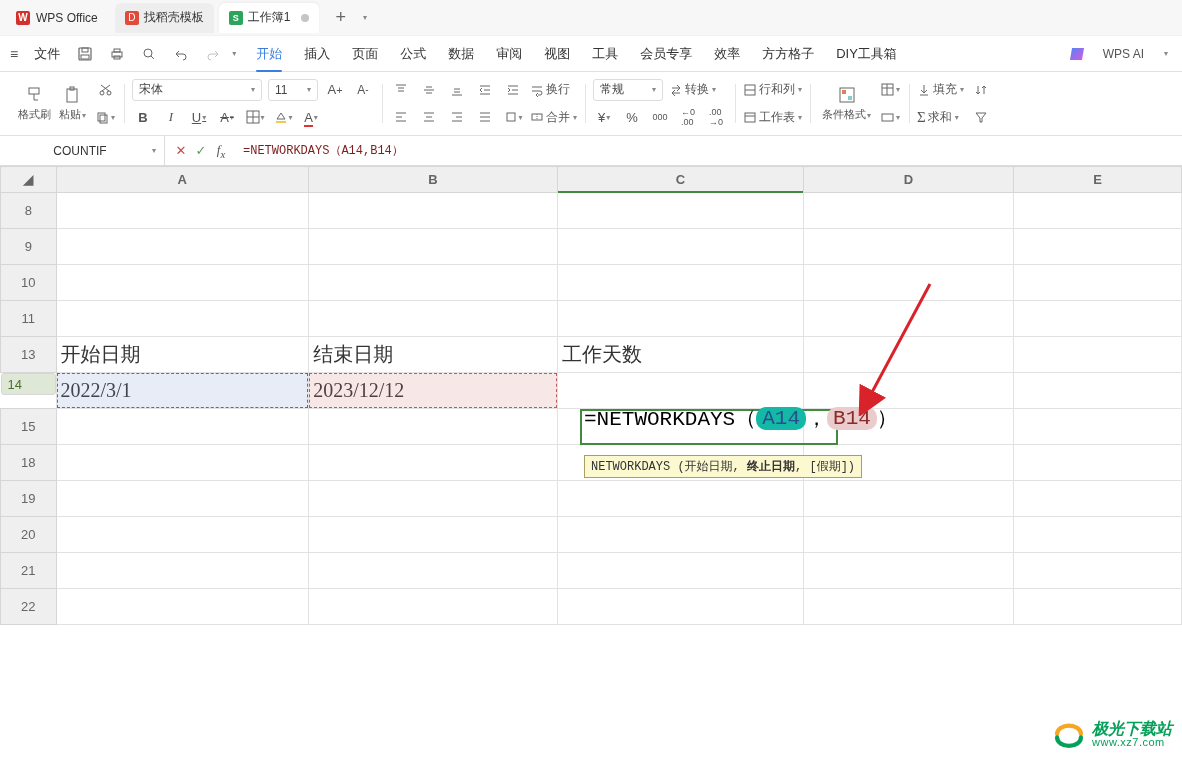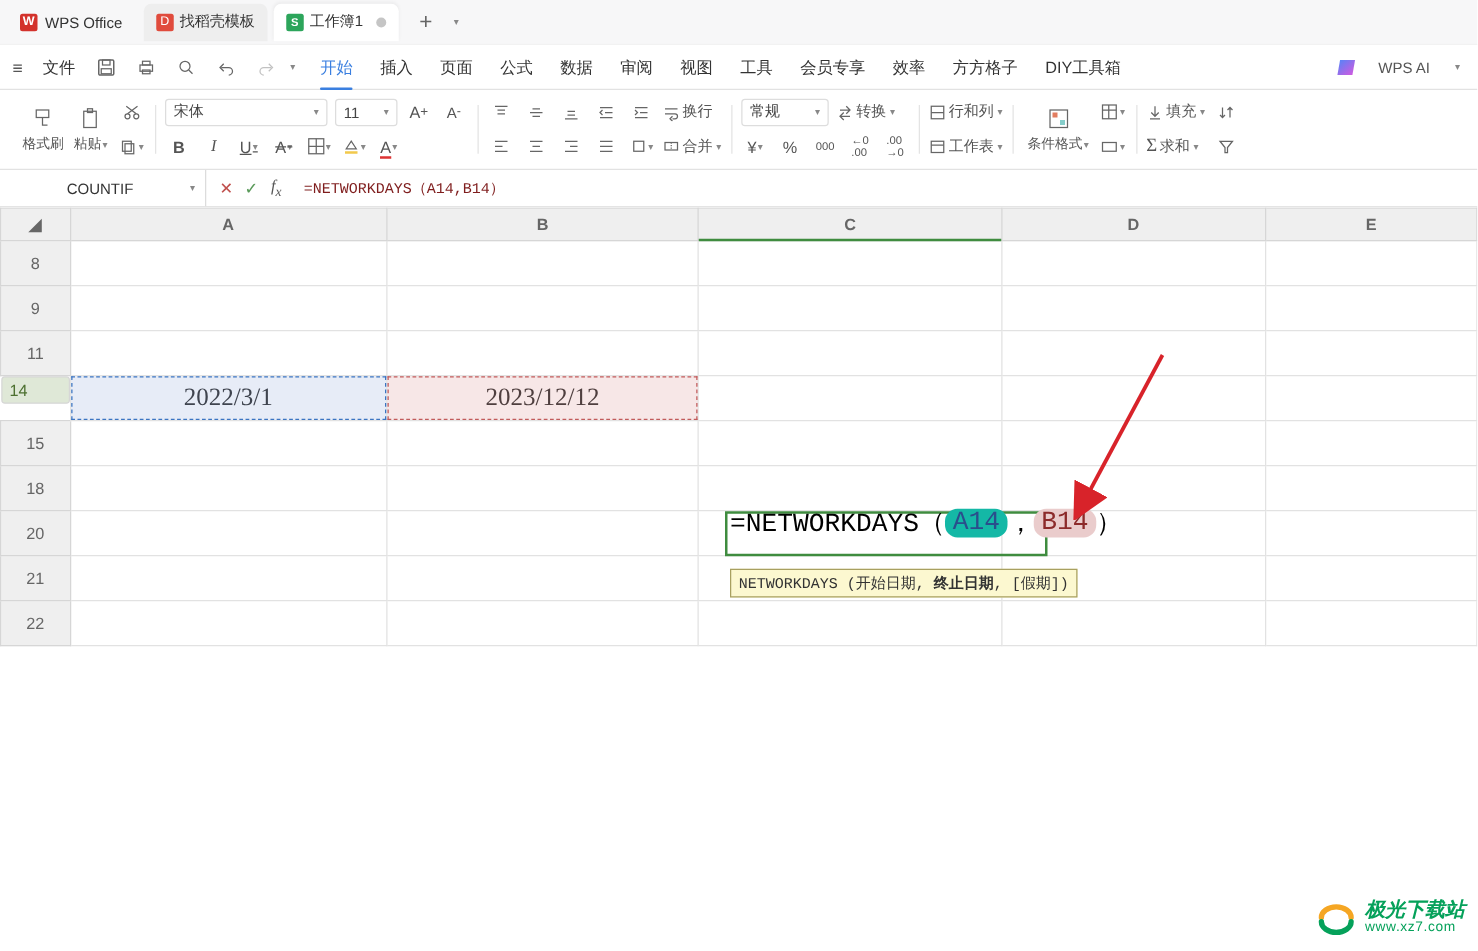--- a/index.html
+++ b/index.html
@@ -51,21 +51,21 @@
   .fx-btns .fx { font-style:italic; font-family: "Times New Roman", serif; color:#555;}
   .formula-input { flex:1; padding:0 6px; font-size:12px; font-family:"Consolas","Courier New",monospace; color:#7f1d1d;}
 
   
   .grid-area { position:relative; overflow:hidden; height:593px; background:#fff;}
   table.sheet { border-collapse:collapse; table-layout:fixed;}
   .colhead td, .colhead th { background:#efefef; border:1px solid #d6d6d6; text-align:center; font-size:13px; color:#666; height:26px;}
   .rownum { background:#efefef; border:1px solid #d6d6d6; text-align:center; font-size:13px; color:#666; width:55px;}
   .rownum.sel { background:#dfe8d7; color:#4d7030;}
   .cell { border:1px solid #e2e2e2; font-size:20px; font-family: "SimSun", serif; padding:0 4px; overflow:visible; white-space:nowrap;}
-  .cell.right { text-align:center;}
+  .cell.right { text-align:left;}
   tr.hdr .cell { font-family:"SimSun",serif; font-size:20px;}
   .corner { background:#efefef; border:1px solid #d6d6d6; width:55px;}
 
   
   .cell-a14 { position:relative; }
   .cell-a14::after { content:""; position:absolute; inset:0; border:1px dashed #3b74c1; background:rgba(120,150,210,0.18); pointer-events:none;}
   .cell-b14 { position:relative;}
   .cell-b14::after { content:""; position:absolute; inset:0; border:1px dashed #c15b5b; background:rgba(210,120,120,0.18); pointer-events:none;}
   .cell-c14 { position:relative; }
   .col-c-head { position:relative;}
@@ -499,45 +499,69 @@
         </tr>
   <tr style="height:36px;">
           <td class="rownum">9</td>
           <td class="cell"></td>
           <td class="cell"></td>
           <td class="cell"></td>
           <td class="cell"></td>
           <td class="cell"></td>
         </tr>
   <tr style="height:36px;">
+          <td class="rownum">10</td>
+          <td class="cell"></td>
+          <td class="cell"></td>
+          <td class="cell"></td>
+          <td class="cell"></td>
+          <td class="cell"></td>
+        </tr>
+  <tr style="height:36px;">
           <td class="rownum">11</td>
           <td class="cell"></td>
           <td class="cell"></td>
           <td class="cell"></td>
           <td class="cell"></td>
+          <td class="cell"></td>
+        </tr>
+  <tr class="hdr" style="height:36px;">
+          <td class="rownum">13</td>
+    <td class="cell">开始日期</td>
+    <td class="cell">结束日期</td>
+    <td class="cell">工作天数</td>
+    <td class="cell"></td>
           <td class="cell"></td>
         </tr>
   <tr style="height:36px;">
           <td class="rownum sel">14</td>
     <td class="cell right cell-a14">2022/3/1</td>
     <td class="cell right cell-b14">2023/12/12</td>
     <td class="cell cell-c14"></td>
     <td class="cell"></td>
           <td class="cell"></td>
         </tr>
   <tr style="height:36px;">
           <td class="rownum">15</td>
           <td class="cell"></td>
           <td class="cell"></td>
           <td class="cell"></td>
           <td class="cell"></td>
           <td class="cell"></td>
         </tr>
   <tr style="height:36px;">
           <td class="rownum">18</td>
+          <td class="cell"></td>
+          <td class="cell"></td>
+          <td class="cell"></td>
+          <td class="cell"></td>
+          <td class="cell"></td>
+        </tr>
+  <tr style="height:36px;">
+          <td class="rownum">19</td>
           <td class="cell"></td>
           <td class="cell"></td>
           <td class="cell"></td>
           <td class="cell"></td>
           <td class="cell"></td>
         </tr>
   <tr style="height:36px;">
           <td class="rownum">20</td>
           <td class="cell"></td>
           <td class="cell"></td>

